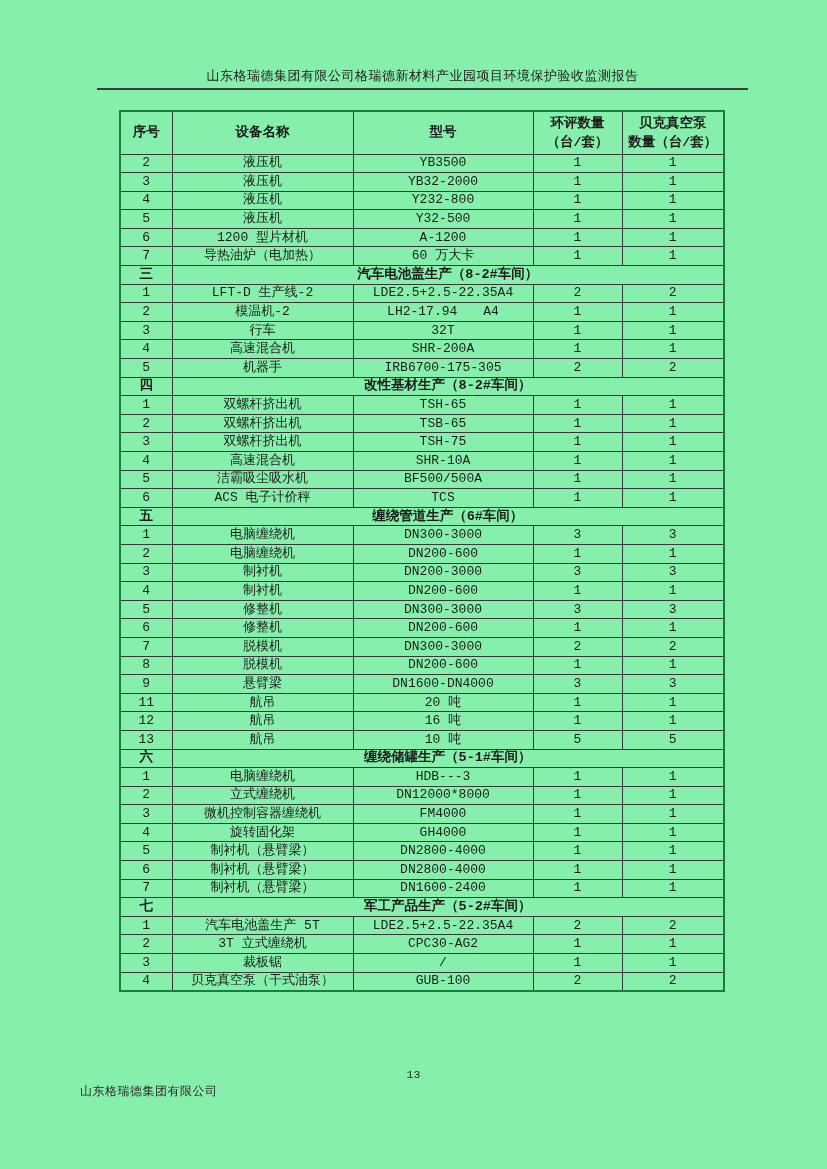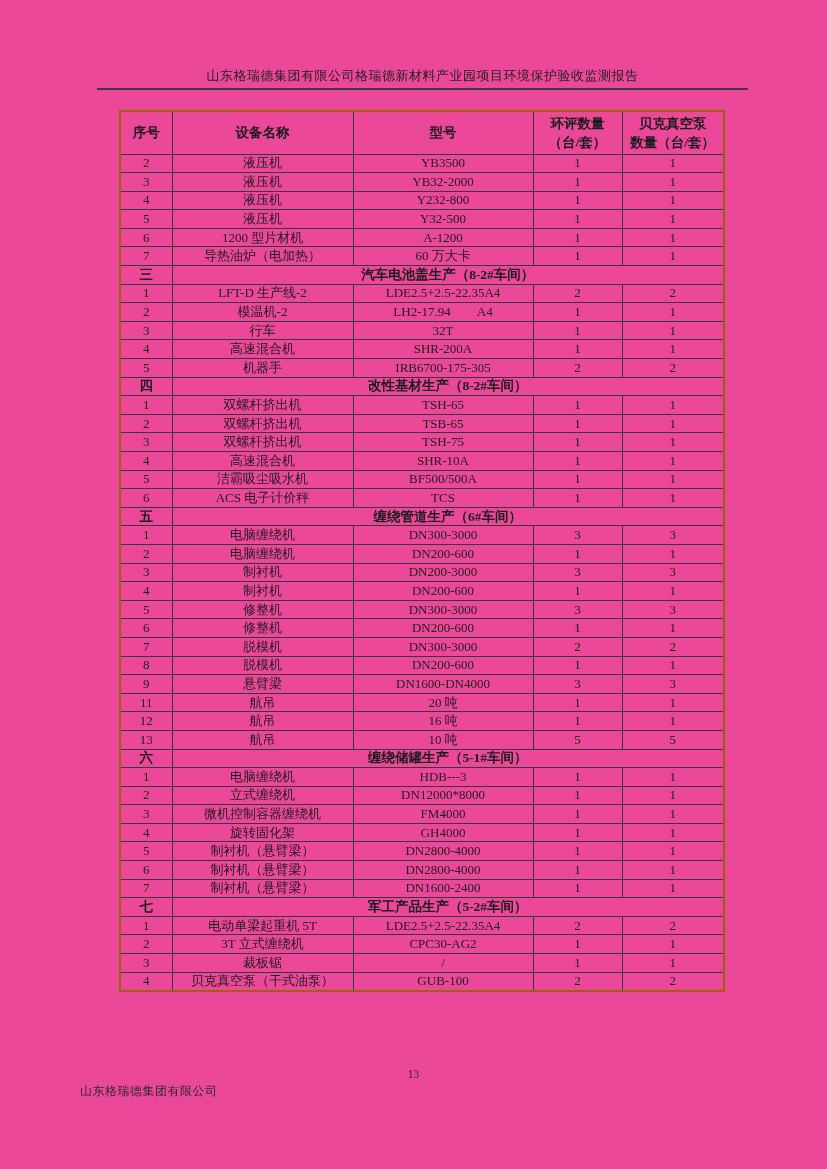--- a/index.html
+++ b/index.html
@@ -4,21 +4,21 @@
 <style>
   * { margin: 0; padding: 0; box-sizing: border-box; }
   html, body { background: #ffffff; }
   body {
     width: 827px; height: 1169px;
     font-family: "Liberation Serif", "DejaVu Serif", serif;
     color: #1c1c1c;
     position: relative;
     overflow: hidden;
   }
-  .page { position: absolute; inset: 0; background: #ec4899; }
+  .page { position: absolute; inset: 0; background: #86efac; font-family: Liberation Mono, monospace; }
 
   .doc-header-title {
     position: absolute;
     left: 97px; top: 67px; width: 651px;
     text-align: center;
     font-size: 13px;
     letter-spacing: 0.5px;
     color: #222222;
     white-space: nowrap;
   }
@@ -27,21 +27,21 @@
     left: 97px; top: 88px; width: 651px; height: 2px;
     background: #3a3a3a;
   }
 
   table.equip {
     position: absolute;
     left: 119px; top: 110px;
     width: 604px;
     border-collapse: collapse;
     table-layout: fixed;
-    border: 2px solid #a16207;
+    border: 2px solid #15803d;
     font-size: 13px;
   }
   table.equip th, table.equip td {
     border: 1px solid #383838;
     text-align: center;
     vertical-align: middle;
     padding: 0 1px;
     overflow: hidden;
     line-height: 14px;
   }
@@ -365,21 +365,21 @@
           <td>DN1600-2400</td>
           <td>1</td>
           <td>1</td>
         </tr>
         <tr>
           <td class="section-no">七</td>
           <td colspan="4" class="section-label">军工产品生产（5-2#车间）</td>
         </tr>
         <tr>
           <td>1</td>
-          <td>电动单梁起重机 5T</td>
+          <td>汽车电池盖生产 5T</td>
           <td>LDE2.5+2.5-22.35A4</td>
           <td>2</td>
           <td>2</td>
         </tr>
         <tr>
           <td>2</td>
           <td>3T 立式缠绕机</td>
           <td>CPC30-AG2</td>
           <td>1</td>
           <td>1</td>

